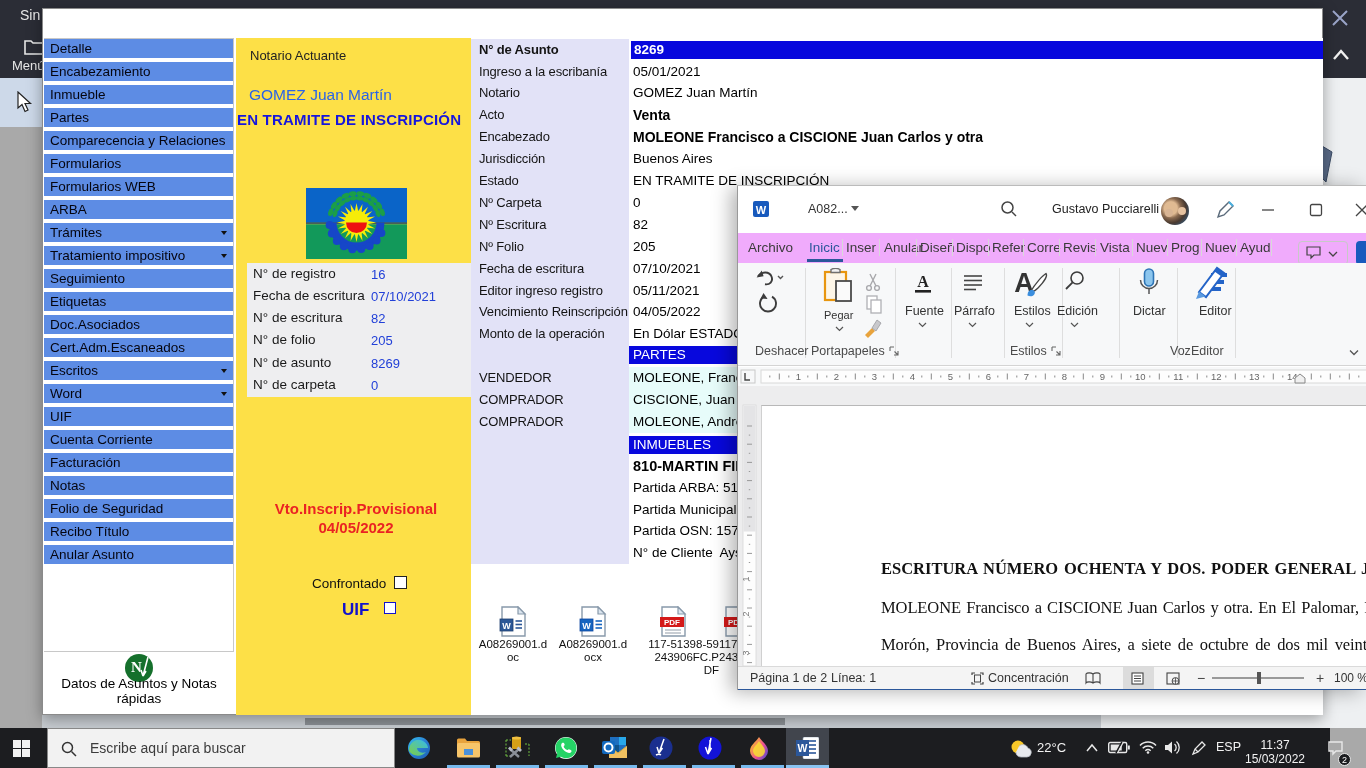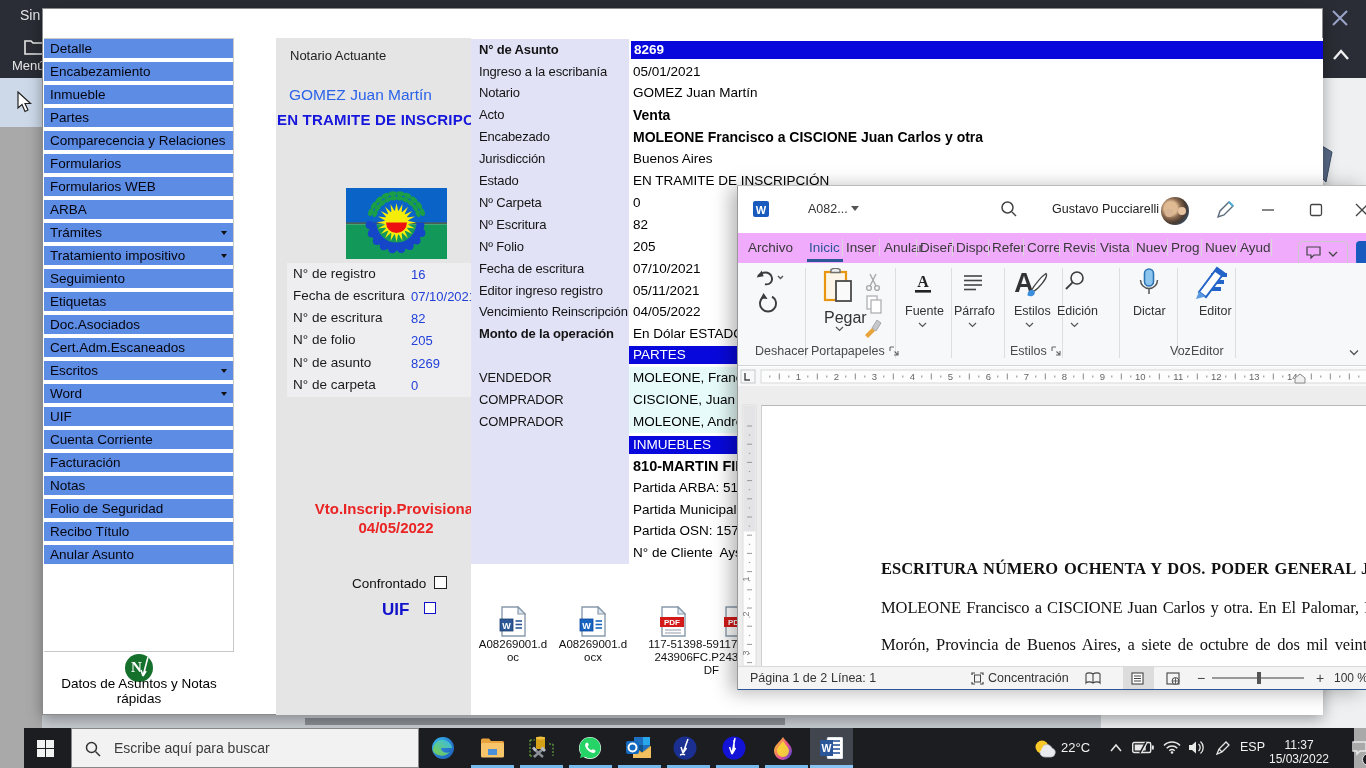--- a/index.html
+++ b/index.html
@@ -82,21 +82,21 @@
   </div>
 
   <div class="abs" style="left:82px;top:645px;width:28px;height:28px;border-radius:50%;background:#15702c;overflow:hidden;">
      <div class="abs" style="left:6px;top:5px;color:#fff;font-size:15px;font-weight:bold;font-family:'Liberation Serif',serif;">N</div>
      <svg class="abs" style="left:12px;top:2px;" width="14" height="24" viewBox="0 0 14 24">
         <path d="M11 1 L6 20 M6 20 L4 14 M6 20 L9 15" stroke="#fff" stroke-width="1.6" fill="none"></path>
       </svg>
   </div>
   <div class="abs" style="left:0;top:668px;width:192px;text-align:center;font-size:13.5px;color:#000;line-height:14.5px;">Datos de Asuntos y Notas<br>rápidas</div>
 
-  <div class="abs" id="midcol" style="left:193px;top:29px;width:235px;height:677px;background:#e5e5e5;margin-left:40px;">
+  <div class="abs" id="midcol" style="left:193px;top:29px;width:235px;height:677px;background:#fde047;">
     <div class="abs" style="left:14px;top:9.5px;font-size:13px;color:#222;">Notario Actuante</div>
     <div class="abs" style="left:13px;top:48px;font-size:15.5px;color:#2b63e8;">GOMEZ Juan Martín</div>
     <div class="abs" style="left:1px;top:72.5px;font-size:15px;letter-spacing:0.2px;font-weight:bold;color:#1616dd;">EN TRAMITE DE INSCRIPCIÓN</div>
 
     <svg class="abs" style="left:70px;top:150px;" width="101" height="71" viewBox="0 0 101 71">
       <rect width="101" height="35.5" fill="#0a64c8"></rect>
       <rect y="34.3" width="101" height="2" fill="#4a6055"></rect>
       <rect y="36.3" width="101" height="34.7" fill="#12995a"></rect>
       <path d="M26.5 34.5 A24 24 0 0 0 74.5 34.5" fill="none" stroke="#1646c8" stroke-width="8"></path>
       <circle cx="23.6" cy="36.9" r="4" fill="#1646c8"></circle>
@@ -193,21 +193,21 @@
     <div class="rlbl" style="top:175.8px;">Nº Escritura</div>
       <div class="rval" style="top:175.8px;">82</div>
     <div class="rlbl" style="top:197.7px;">Nº Folio</div>
       <div class="rval" style="top:197.7px;">205</div>
     <div class="rlbl" style="top:219.6px;">Fecha de escritura</div>
       <div class="rval" style="top:219.6px;">07/10/2021</div>
     <div class="rlbl" style="top:241.5px;">Editor ingreso registro</div>
       <div class="rval" style="top:241.5px;">05/11/2021</div>
     <div class="rlbl" style="top:263.4px;">Vencimiento Reinscripción</div>
       <div class="rval" style="top:263.4px;">04/05/2022</div>
-    <div class="rlbl" style="top:285.3px;font-weight:bold;">Monto de la operación</div>
+    <div class="rlbl" style="top:285.3px;">Monto de la operación</div>
       <div class="rval" style="top:285.3px;">En Dólar ESTADOUNIDENSE</div>
     <div class="bluhdr" style="top:307.6px;">PARTES</div>
     <div class="cyan" style="top:329.1px;"></div>
       <div class="cyan" style="top:351px;"></div>
       <div class="cyan" style="top:372.9px;"></div>
     <div class="rlbl" style="top:329.1px;">VENDEDOR</div>
       <div class="rval" style="top:329.1px;">MOLEONE, Francisco</div>
     <div class="rlbl" style="top:351px;">COMPRADOR</div>
       <div class="rval" style="top:351px;">CISCIONE, Juan Carlos</div>
     <div class="rlbl" style="top:372.9px;">COMPRADOR</div>
@@ -353,21 +353,21 @@
       <path d="M7 3.6 A8 8 0 1 0 15 3.6" fill="none" stroke="#3c3c3c" stroke-width="1.9"></path>
       <path d="M3.6 5.5 L10.6 6 L6.5 0 Z" fill="#3c3c3c"></path>
     </svg>
     <div class="glbl" style="left:17px;top:81px;">Deshacer</div>
 
     <svg class="abs" style="left:85px;top:5px;" width="32" height="39" viewBox="0 0 32 39">
       <rect x="2" y="4" width="21" height="28" fill="#fdf6e8" stroke="#e8960f" stroke-width="2.2"></rect>
       <path d="M8 4.5 V1.5 Q12.5 -1 17 1.5 V4.5 Z" fill="#f2f2f2" stroke="#707070" stroke-width="1.4"></path>
       <rect x="13" y="13" width="15" height="20" fill="#fafafa" stroke="#4a4a4a" stroke-width="1.8"></rect>
     </svg>
-    <div class="glbl" style="left:86px;top:46px;font-size:16px;color:#333;">Pegar</div>
+    <div class="glbl" style="left:86px;top:46px;font-size:11px;color:#333;">Pegar</div>
     <svg class="chev" style="left:97px;top:63px;" viewBox="0 0 9 6">
         <path d="M1 1 L4.5 4.5 L8 1" stroke="#555" stroke-width="1.2" fill="none"></path>
       </svg>
 
     <svg class="abs" style="left:126px;top:10px;" width="18" height="18" viewBox="0 0 18 18">
       <path d="M6 1 L12 13 M12 1 L6 13" stroke="#a8a8ac" stroke-width="1.4"></path>
       <circle cx="5" cy="15" r="2.4" fill="none" stroke="#a8a8ac" stroke-width="1.4"></circle>
         <circle cx="13" cy="15" r="2.4" fill="none" stroke="#a8a8ac" stroke-width="1.4"></circle>
     </svg>
     <svg class="abs" style="left:128px;top:32px;" width="17" height="19" viewBox="0 0 17 19">
@@ -591,21 +591,21 @@
       </svg>
     <div class="abs" style="left:459px;top:3px;font-size:14px;color:#444;">−</div>
     <div class="abs" style="left:474px;top:10px;width:92px;height:2px;background:#999;"></div>
     <div class="abs" style="left:519px;top:5px;width:4px;height:12px;background:#555;"></div>
     <div class="abs" style="left:578px;top:3px;font-size:14px;color:#444;">+</div>
     <div class="abs" style="left:596px;top:4px;font-size:12px;white-space:nowrap;">100 %</div>
   </div>
   <div class="abs" style="left:0;top:503px;width:629px;height:2px;background:#2b579a;"></div>
 </div>
 
-<div class="abs" id="taskbar" style="left:0;top:728px;width:1330px;height:40px;background:#1c1d20;margin-left:24px;">
+<div class="abs" id="taskbar" style="left:0;top:728px;width:1330px;height:40px;background:#1c1d20;">
 
   <svg class="abs" style="left:13px;top:12px;" width="17" height="17" viewBox="0 0 17 17">
     <rect x="0" y="0" width="8" height="8" fill="#f2f2f2"></rect>
       <rect x="9" y="0" width="8" height="8" fill="#f2f2f2"></rect>
     <rect x="0" y="9" width="8" height="8" fill="#f2f2f2"></rect>
       <rect x="9" y="9" width="8" height="8" fill="#f2f2f2"></rect>
   </svg>
 
   <div class="abs" style="left:47px;top:0;width:348px;height:40px;background:#f2f2f2;border:1px solid #888;">
     <svg class="abs" style="left:13px;top:12px;" width="16" height="16" viewBox="0 0 16 16">

